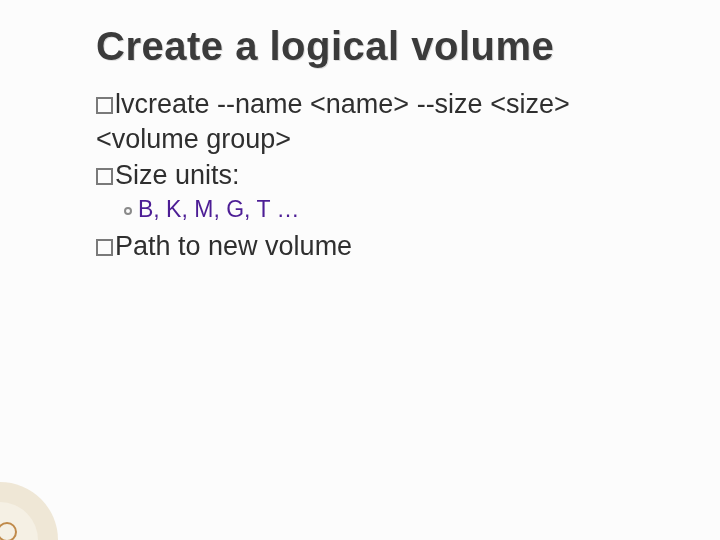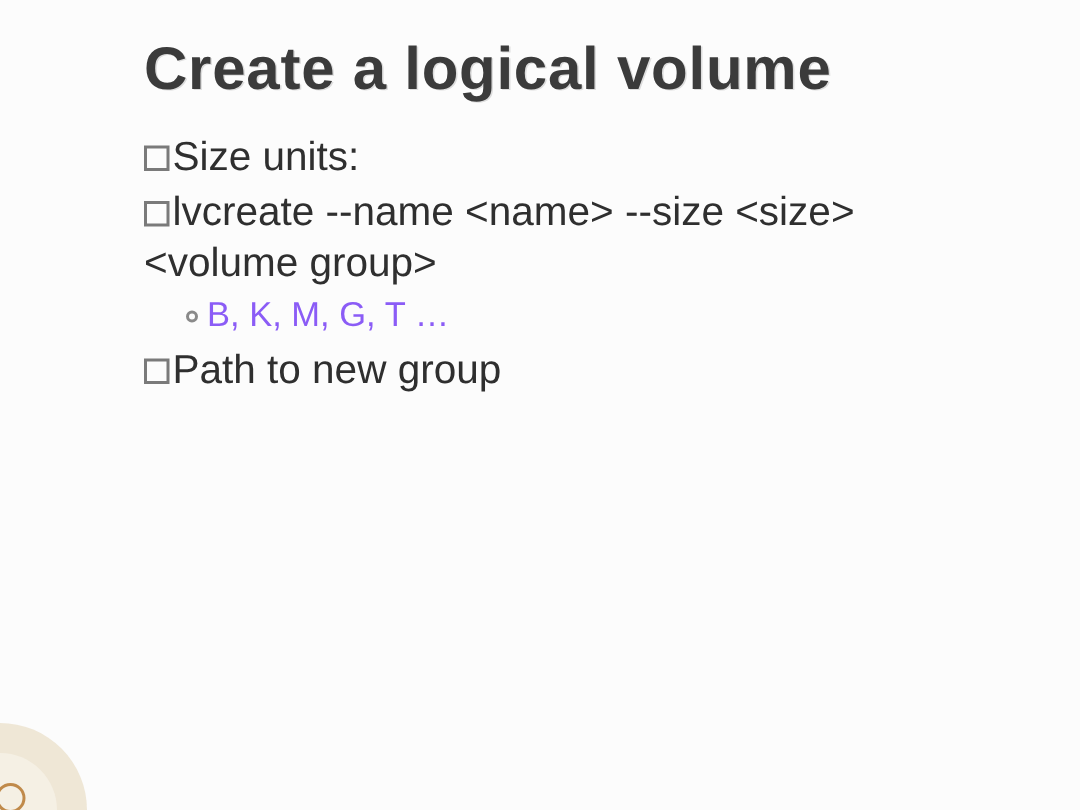--- a/index.html
+++ b/index.html
@@ -37,21 +37,21 @@
   .bullet-box {
     display: inline-block;
     width: 17px;
     height: 17px;
     border: 2px solid #7a7a7a;
     margin-right: 2px;
     vertical-align: -1px;
   }
   .sub {
     font-size: 23px;
-    color: #8b5cf6;
+    color: #4c1d95;
     margin-left: 28px;
     margin-top: 3px;
     margin-bottom: 6px;
   }
   .sub .ring {
     display: inline-block;
     width: 8px;
     height: 8px;
     border: 2px solid #8a8a8a;
     border-radius: 50%;
@@ -67,26 +67,26 @@
     <path d="M0,78 L0,20 A58,58 0 0,1 58,78 Z" fill="#efe7d6"></path>
     <path d="M0,78 L0,40 A38,38 0 0,1 38,78 Z" fill="#f5f0e4"></path>
     <circle cx="7" cy="70" r="9" fill="none" stroke="#c08a4a" stroke-width="2"></circle>
   </svg>
 </div>
 
 <div class="slide">
   <h1 class="title">Create a logical volume</h1>
 
   <p class="bulleted">
-    <span class="bullet-box"></span><span>Size units:</span>
+    <span class="bullet-box"></span><span>lvcreate  --name &lt;name&gt;  --size &lt;size&gt;  &lt;volume group&gt;</span>
   </p>
 
   <p class="bulleted">
-    <span class="bullet-box"></span><span>lvcreate  --name &lt;name&gt;  --size &lt;size&gt;  &lt;volume group&gt;</span>
+    <span class="bullet-box"></span><span>Size units:</span>
   </p>
   <p class="sub">
     <span class="ring"></span><span>B, K, M, G, T …</span>
   </p>
 
   <p class="bulleted">
-    <span class="bullet-box"></span><span>Path to new group</span>
+    <span class="bullet-box"></span><span>Path to new volume</span>
   </p>
 </div>
 
 </body></html>

